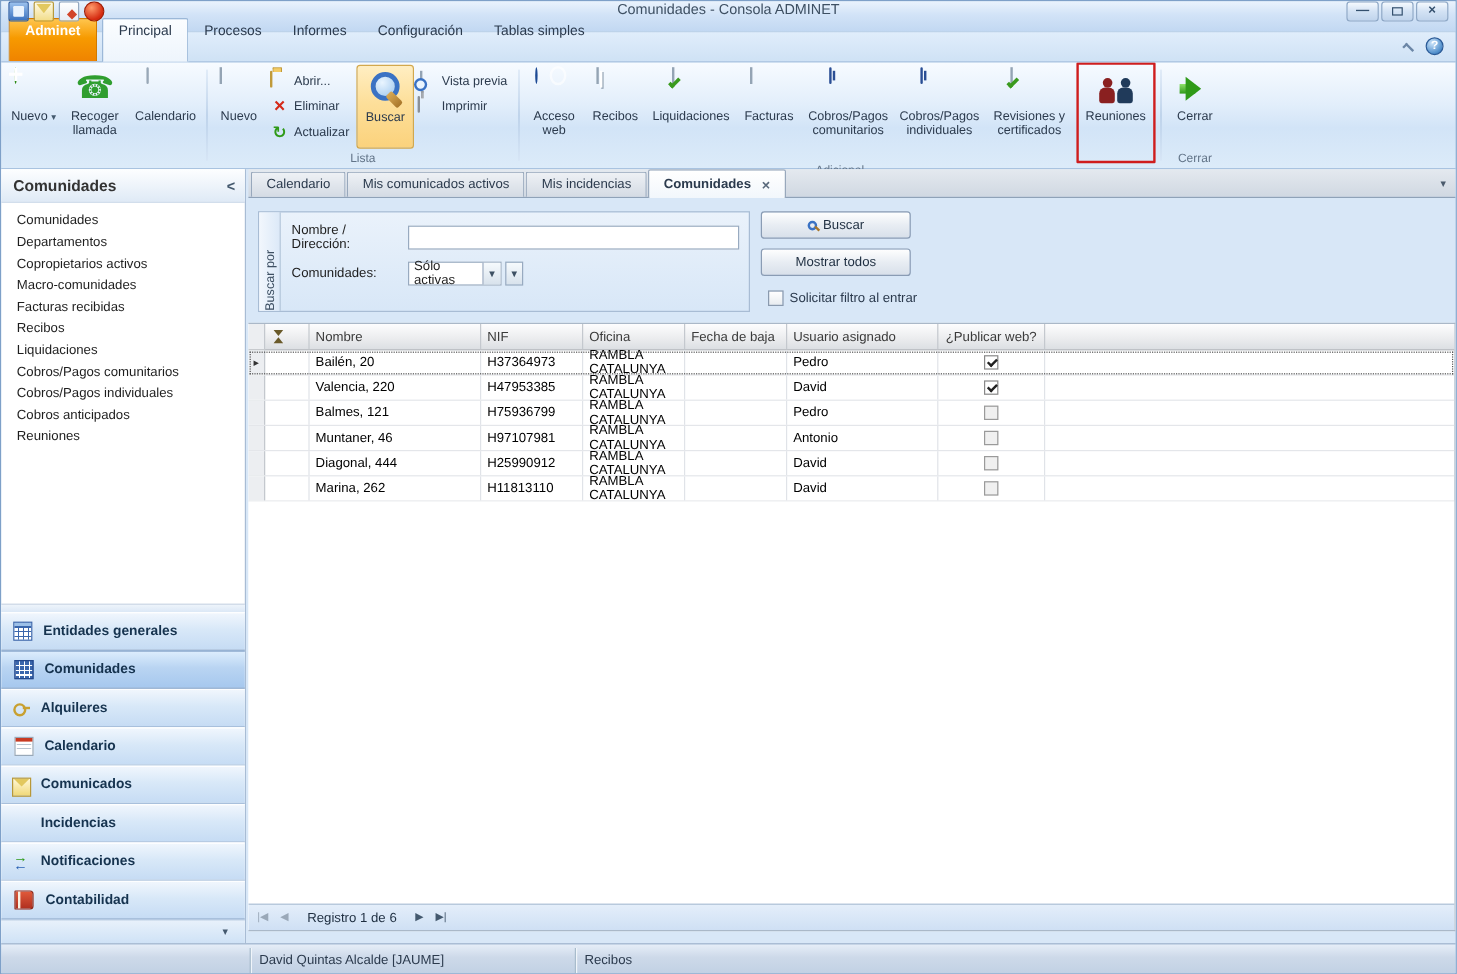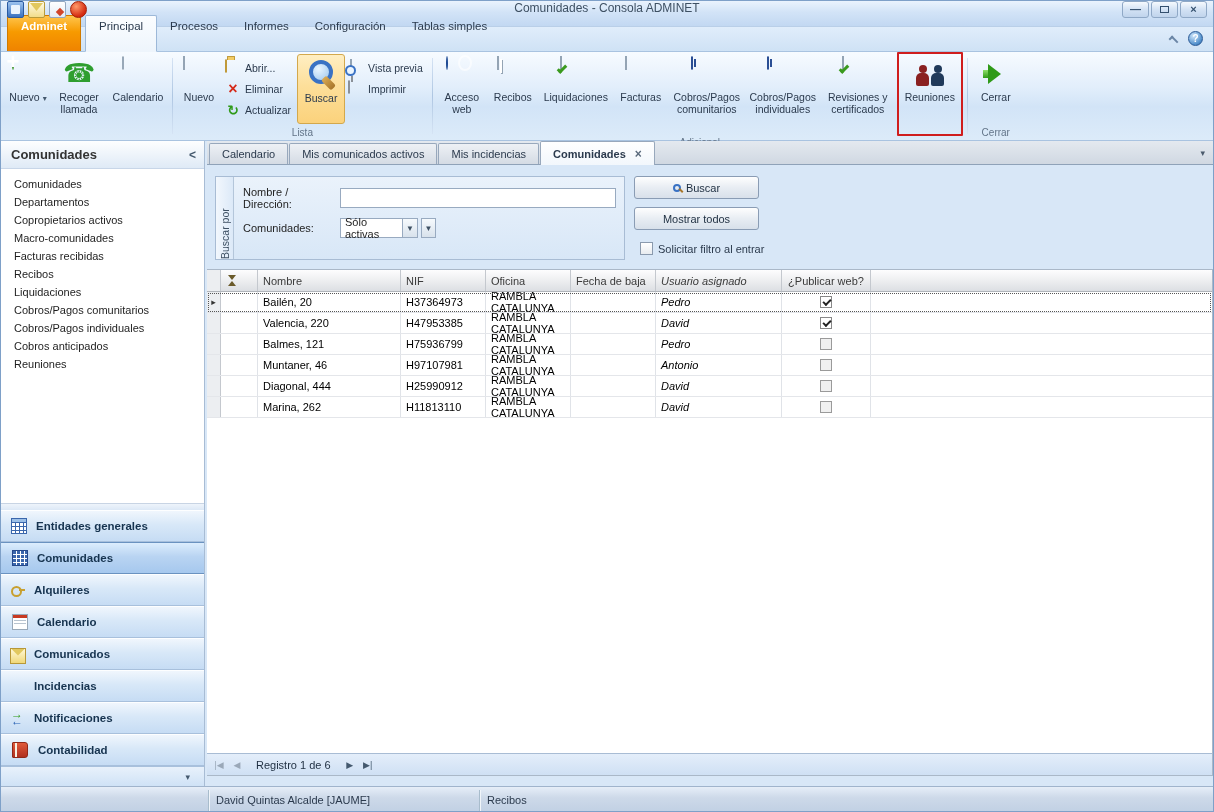--- a/index.html
+++ b/index.html
@@ -166,21 +166,21 @@
 .grow{display:flex;height:21px;border-bottom:1px solid #e4e6ea;flex:none;}
 .gc{border-right:1px solid #e0e3e8;display:flex;align-items:center;padding-left:5px;color:#000;}
 .marker{background:#eceef1;border-right:1px solid #c4c8ce;justify-content:center;padding-left:0;color:#333;font-size:9px;}
 .grow.current{outline:1px dotted #555;outline-offset:-2px;}
 .w-marker{width:14px;padding-left:0;}
 .w-icon{width:37px;}
 .w-nombre{width:143px;}
 .w-nif{width:85px;}
 .w-oficina{width:85px;}
 .w-fecha{width:85px;}
-.w-usuario{width:126px;font-style:italic;}
+.w-usuario{width:126px;}
 .w-web{width:89px;justify-content:center;padding-left:0;}
 .w-fill{flex:1;border-right:none;}
 .gcheck{width:12px;height:12px;border:1px solid #888;background:#fff;position:relative;}
 .gcheck.off{background:#f0f0f0;border-color:#9a9a9a;}
 .gcheck.on::after{content:"";position:absolute;left:2px;top:2px;width:6px;height:3px;border-left:2px solid #222;border-bottom:2px solid #222;transform:rotate(-45deg);}
 .gfill{flex:1;background:#fff;}
 
 
 .recnav{height:22px;background:linear-gradient(#e4eefa,#cfe0f4);border-top:1px solid #a8bcd4;display:flex;align-items:center;padding-left:5px;gap:4px;font-size:11px;color:#2b3a4d;flex:none;}
 .rn-btn{min-width:14px;text-align:center;font-size:9px;color:#44596e;}

